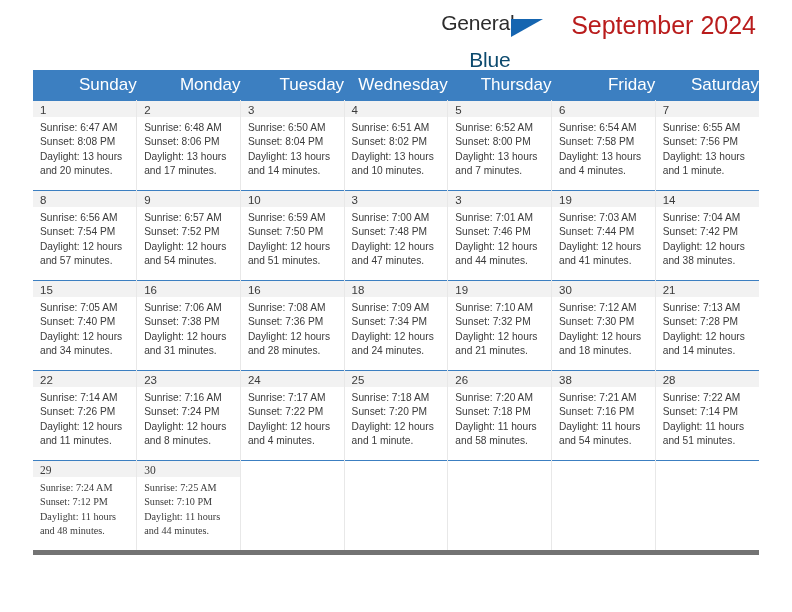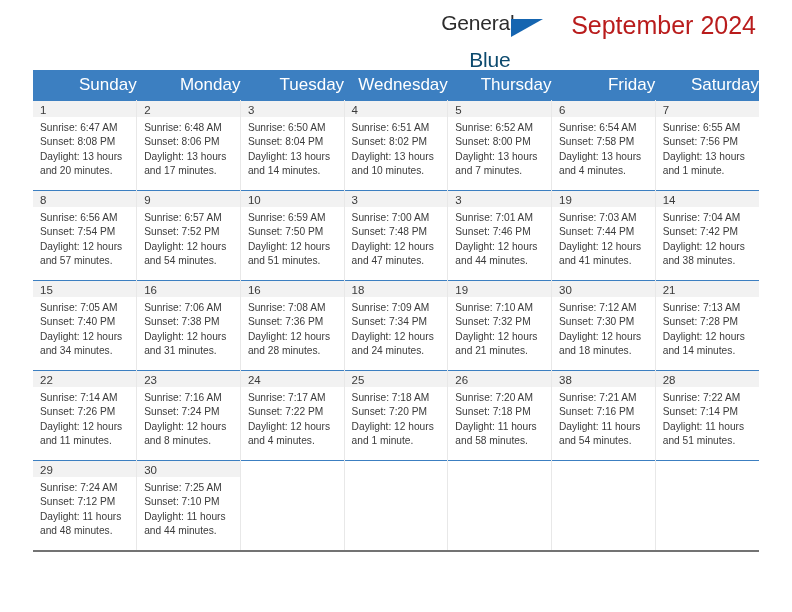--- a/index.html
+++ b/index.html
@@ -101,21 +101,21 @@
   .calendar td {
     vertical-align: top;
     padding: 0;
     border-top: 1px solid #3c7fc1;
     border-right: 1px solid #e8e8e8;
     width: 103.71px;
     height: 89px;
     background: #ffffff;
   }
   .calendar tr.week td:last-child { border-right: none; }
-  .calendar tr.week:last-child td { border-bottom: 2px solid #737373; }
+  .calendar tr.week:last-child td { border-bottom: 5px solid #737373; font-family: Liberation Serif, serif; }
   td.empty { background: #ffffff; }
 
   .daynum {
     background: #f2f2f2;
     font-size: 11.5px;
     color: #3b3b3b;
     padding: 3px 0 3px 7px;
     height: 16px;
     box-sizing: border-box;
     line-height: 1.1;

